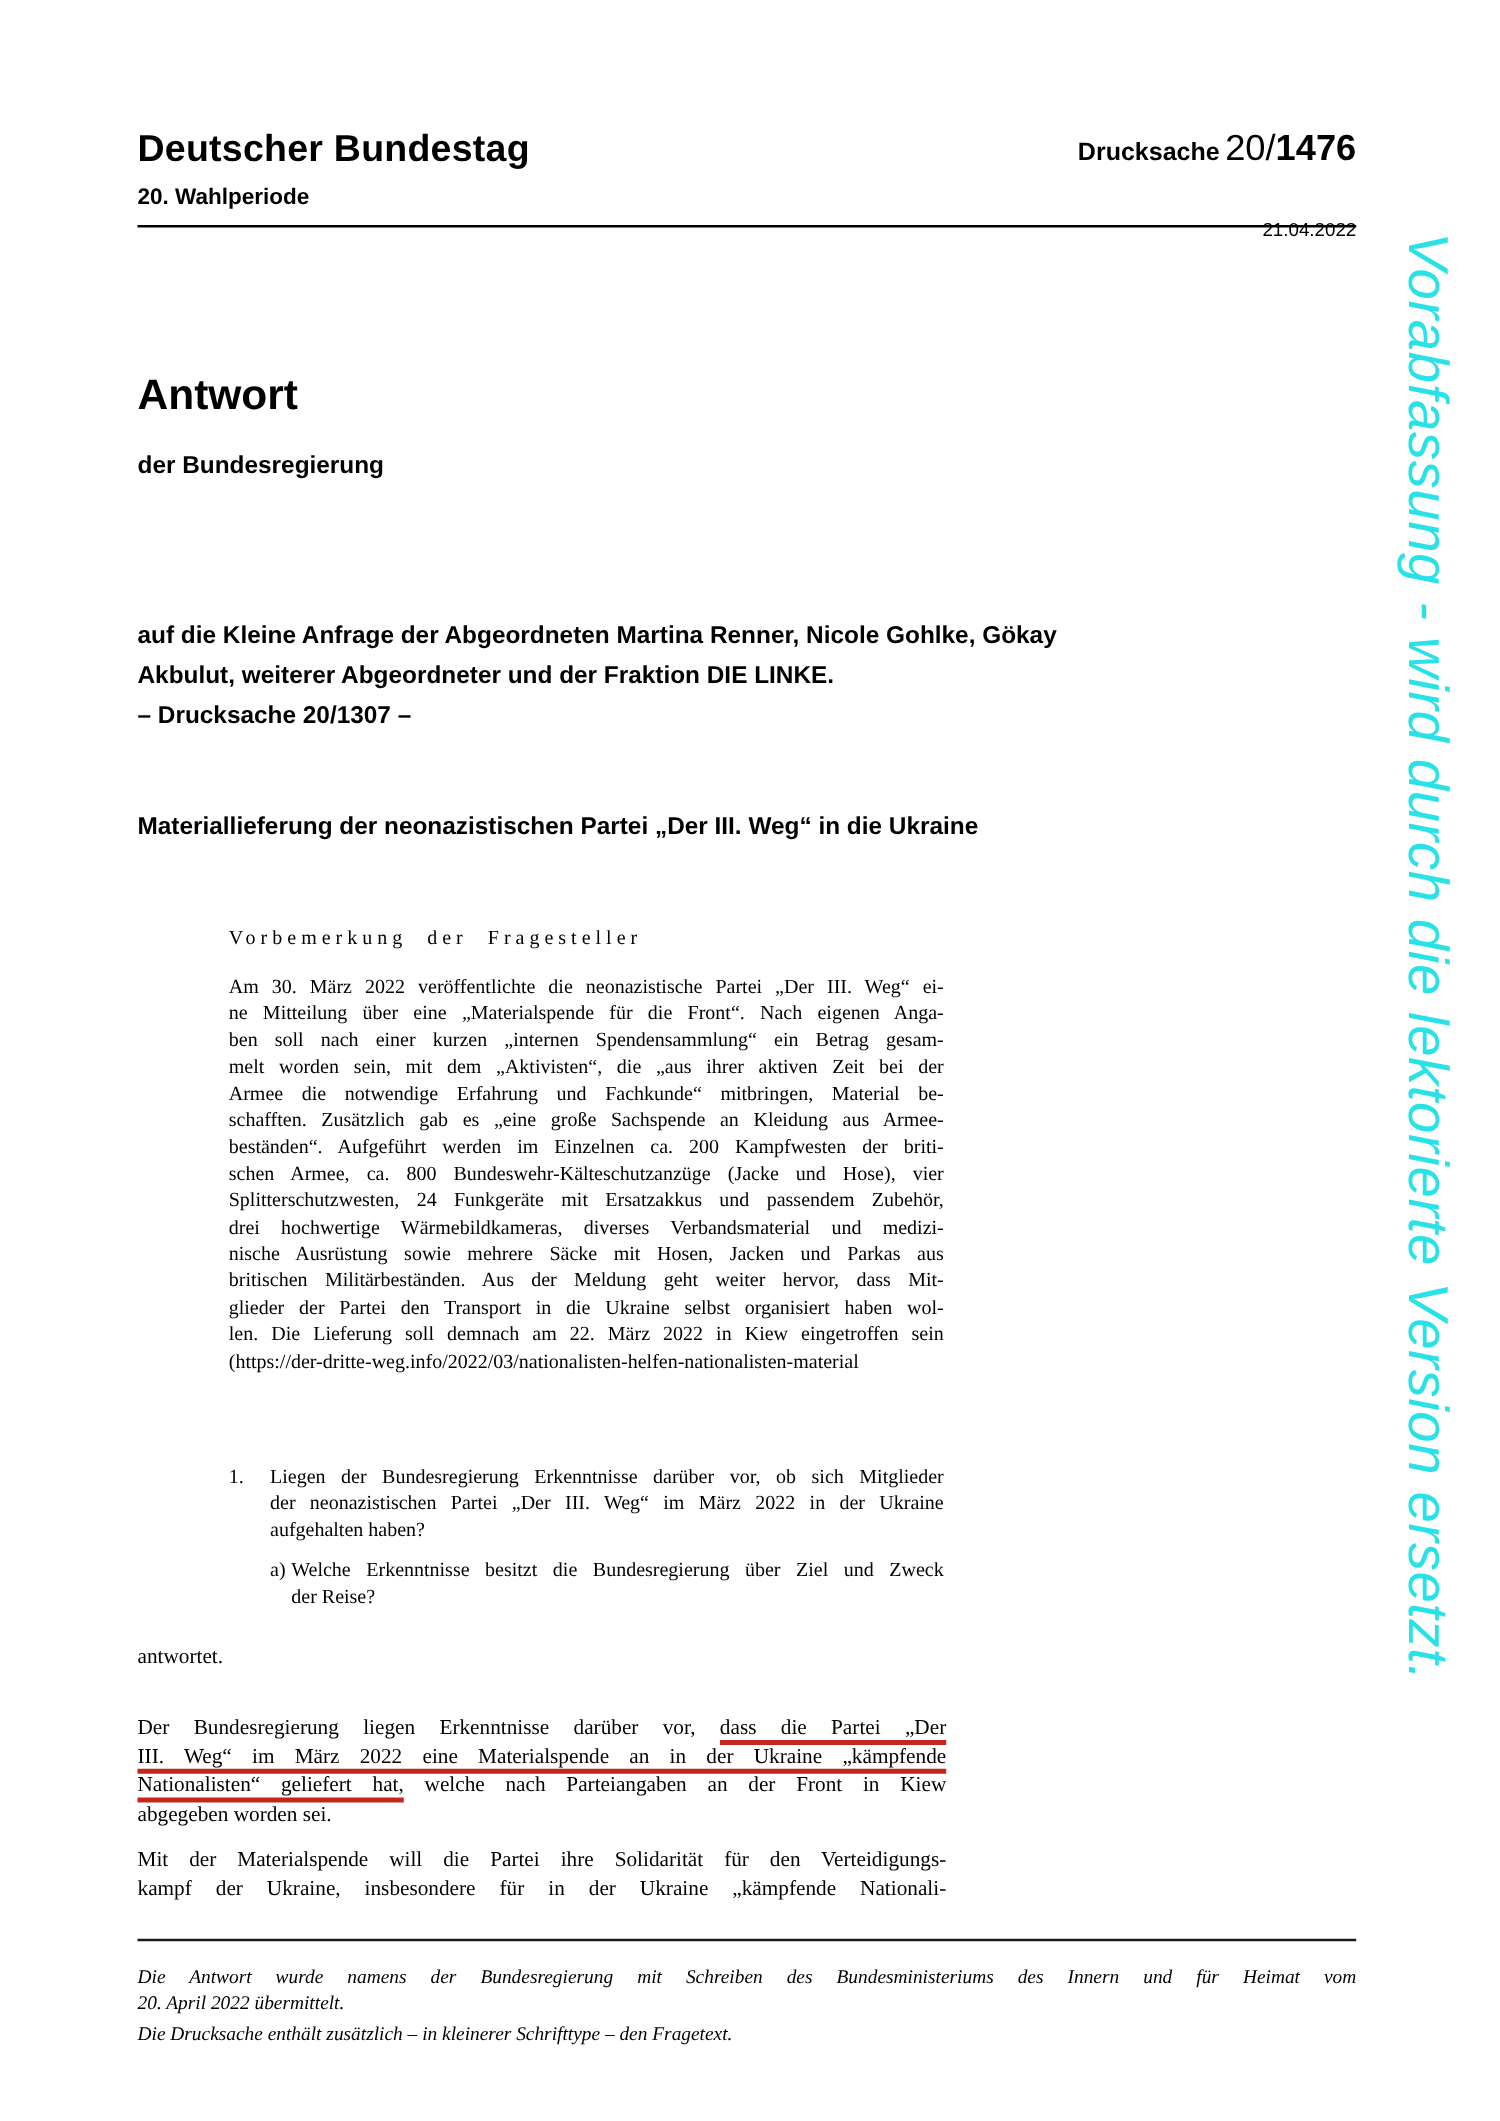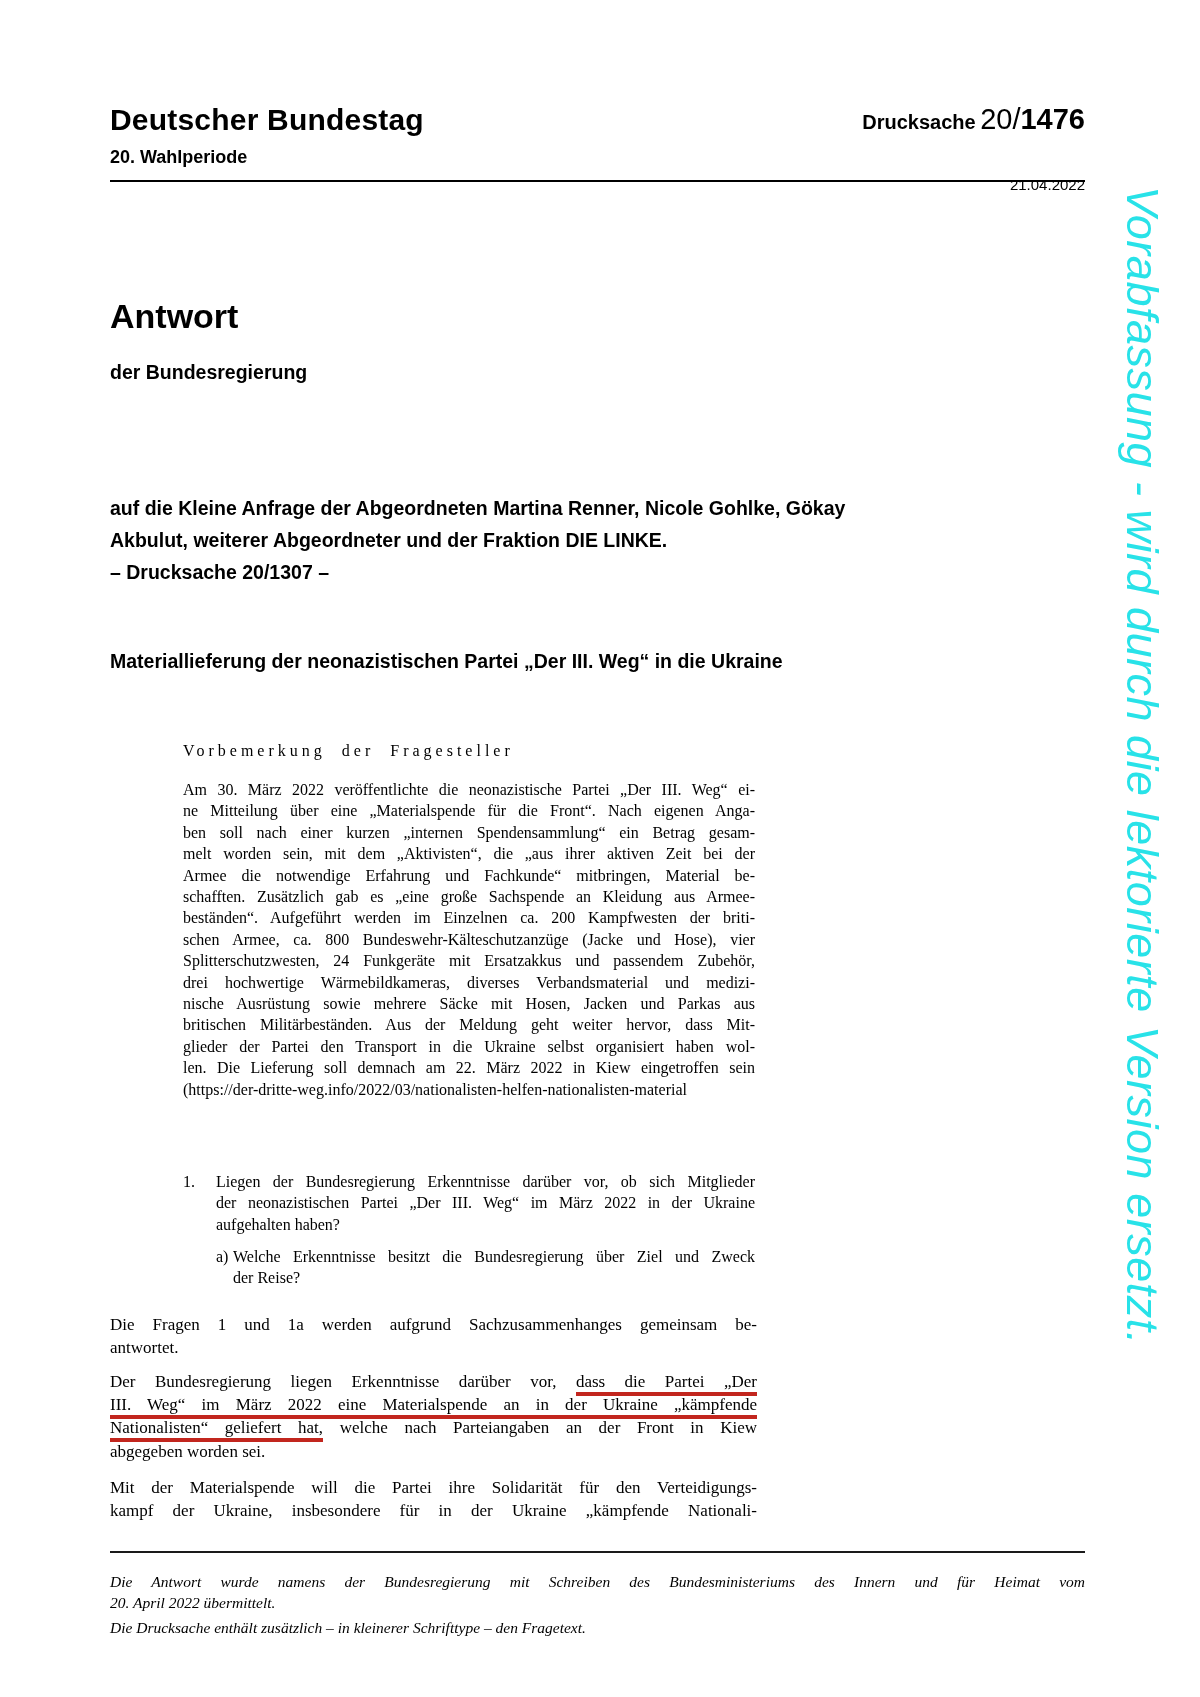--- a/index.html
+++ b/index.html
@@ -120,21 +120,20 @@
 </div>
 <div class="abs q-item q1a">
   <span class="q-num">a)</span>
   <div class="q-body">
       <div class="tline just"><span>Welche Erkenntnisse besitzt die Bundesregierung über Ziel und Zweck</span></div>
       <div class="tline"><span>der Reise?</span></div>
     </div>
 </div>
 
 <div class="abs ans ans1">
-    <div class="tline just"><span>Die Fragen 1 und 1a werden aufgrund Sachzusammenhanges gemeinsam be-</span></div>
     <div class="tline"><span>antwortet.</span></div>
   </div>
 <div class="abs ans ans2">
     <div class="tline just"><span>Der Bundesregierung liegen Erkenntnisse darüber vor, </span><span class="ru">dass die Partei „Der</span></div>
     <div class="tline just"><span class="ru">III. Weg“ im März 2022 eine Materialspende an in der Ukraine „kämpfende</span></div>
     <div class="tline just"><span class="ru">Nationalisten“ geliefert hat,</span><span> welche nach Parteiangaben an der Front in Kiew</span></div>
     <div class="tline"><span>abgegeben worden sei.</span></div>
   </div>
 <div class="abs ans ans3">
     <div class="tline just"><span>Mit der Materialspende will die Partei ihre Solidarität für den Verteidigungs-</span></div>

